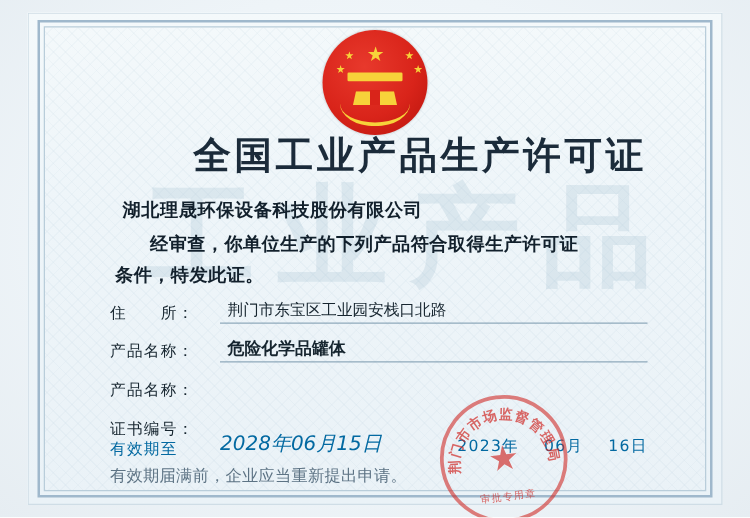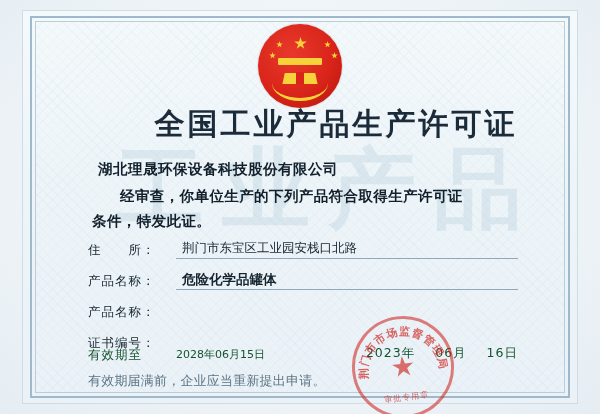--- a/index.html
+++ b/index.html
@@ -228,28 +228,29 @@
   }
   
   .date-row {
     position: absolute;
     left: 88px;
     top: 345px;
     width: 430px;
     display: flex;
     align-items: flex-end;
     font-family: "DejaVu Sans", sans-serif;
-    color: #14532d;
+    color: #0369a1;
     font-size: 12.5px;
   }
   .date-row .field-label { width: 88px; flex: 0 0 88px; letter-spacing: 1px;}
   .valid-until {
-    font-size: 11px;
+    font-size: 16px;
     padding-bottom: 2px;
     min-width: 150px;
+    font-style: italic;
   }
   .issue-date {
     margin-left: auto;
     padding-bottom: 2px;
     letter-spacing: 1px;
     white-space: nowrap;
   }
   .issue-date .gap { display: inline-block; width: 20px; }
   
   .footer-note {

